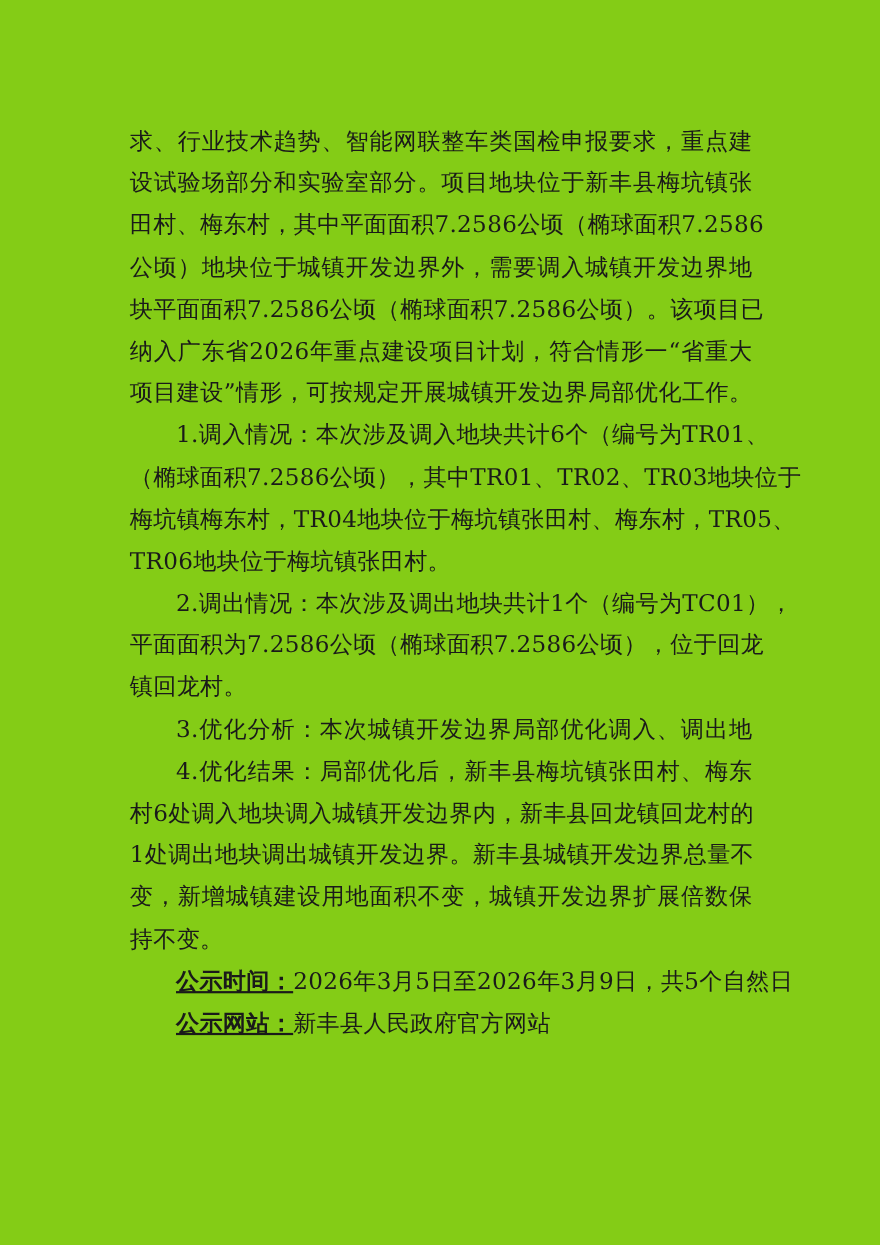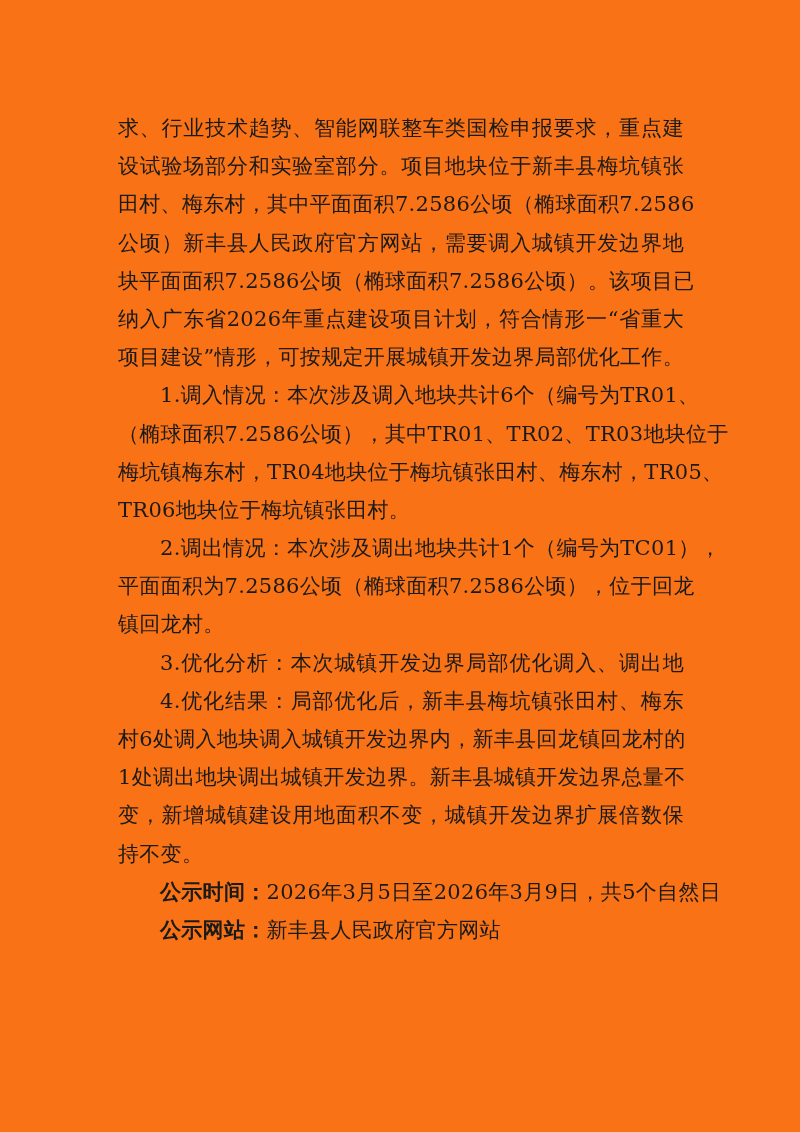--- a/index.html
+++ b/index.html
@@ -1,44 +1,44 @@
 <!DOCTYPE html>
 <html><head>
 <meta charset="utf-8">
 <style>
   html, body { margin: 0; padding: 0; background: #ffffff; }
   body { width: 800px; height: 1132px; position: relative; overflow: hidden; }
   .page {
     position: absolute; left: 0; top: 0; width: 800px; height: 1132px;
-    background: #f97316;
+    background: #84cc16;
   }
   .text-block {
     position: absolute; left: 118px; top: 109px; width: 566px;
     font-family: "DejaVu Serif", "Liberation Serif", serif;
     font-size: 21px; color: #1a1a1a;
   }
   .line {
     height: 38.2px; line-height: 38.2px; white-space: nowrap;
     text-align: justify; text-align-last: justify; letter-spacing: 0.3px;
   }
   .line.last { text-align-last: left; }
   .line.indent { padding-left: 42px; }
-  .label { font-weight: bold; }
+  .label { font-weight: bold; text-decoration: underline; }
 </style>
 </head>
 <body>
 
 <div class="page">
   <div class="text-block">
 
     <div>
       <div class="line">求、行业技术趋势、智能网联整车类国检申报要求，重点建</div>
       <div class="line">设试验场部分和实验室部分。项目地块位于新丰县梅坑镇张</div>
       <div class="line">田村、梅东村，其中平面面积7.2586公顷（椭球面积7.2586</div>
-      <div class="line">公顷）新丰县人民政府官方网站，需要调入城镇开发边界地</div>
+      <div class="line">公顷）地块位于城镇开发边界外，需要调入城镇开发边界地</div>
       <div class="line">块平面面积7.2586公顷（椭球面积7.2586公顷）。该项目已</div>
       <div class="line">纳入广东省2026年重点建设项目计划，符合情形一“省重大</div>
       <div class="line">项目建设”情形，可按规定开展城镇开发边界局部优化工作。</div>
     </div>
 
     <div>
       <div class="line indent">1.调入情况：本次涉及调入地块共计6个（编号为TR01、</div>
       <div class="line">（椭球面积7.2586公顷），其中TR01、TR02、TR03地块位于</div>
       <div class="line">梅坑镇梅东村，TR04地块位于梅坑镇张田村、梅东村，TR05、</div>
       <div class="line last">TR06地块位于梅坑镇张田村。</div>

